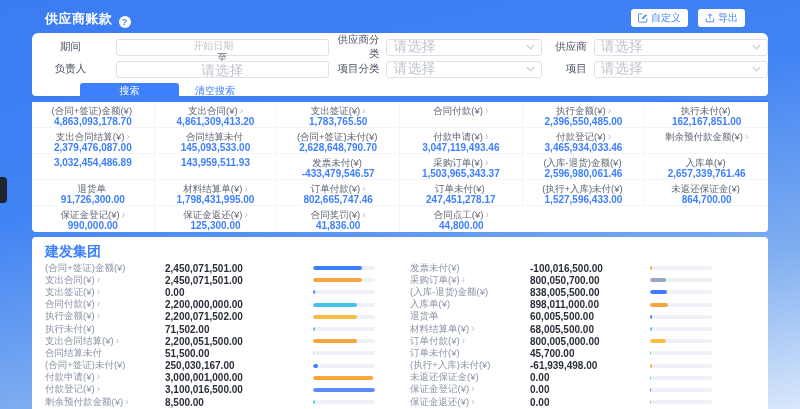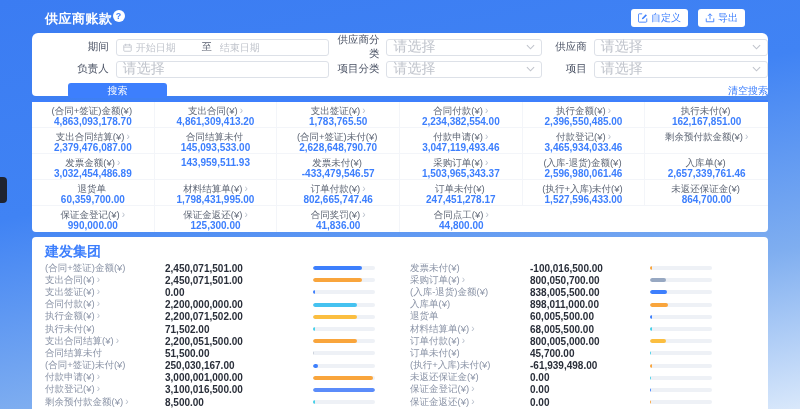--- a/index.html
+++ b/index.html
@@ -3,47 +3,47 @@
 <meta charset="utf-8">
 <style>
   * { box-sizing: border-box; margin: 0; padding: 0; }
   html,body { width:800px; height:409px; overflow:hidden; }
   body {
     font-family: "Liberation Sans", "DejaVu Sans", sans-serif;
     background: linear-gradient(168deg, #3B7CF2 0%, #4083F4 38%, #7FAEF0 72%, #D9E8FB 100%);
     position: relative;
   }
   
-  .titlebar { position:absolute; top:10px; left:45px; display:flex; align-items:flex-start; }
+  .titlebar { position:absolute; top:10px; left:45px; display:flex; align-items:flex-end; gap:6px; }
   .page-title { color:#fff; font-size:13px; font-weight:bold; letter-spacing:.5px; }
   .help-icon { width:12px; height:12px; border-radius:50%; background:#fff; color:#3D7FFD;
     font-size:9px; font-weight:bold; display:flex; align-items:center; justify-content:center; cursor:pointer; }
   .top-actions { position:absolute; top:9px; right:55px; display:flex; gap:10px; }
   .action-btn { height:18px; background:#fff; border:none; border-radius:3px; color:#3D7FFD;
     font-size:10px; display:flex; align-items:center; gap:3px; padding:0 7px; cursor:pointer;
     font-family:inherit; }
   .action-btn svg { display:block; }
   
   .main { position:absolute; left:32px; right:32px; top:33px; }
   .card { background:#fff; border-radius:4px; }
   
   .filters { height:63px; padding-top:6px; border-radius:6px 6px 4px 4px; }
   .f-row { display:flex; align-items:center; height:16px; margin-bottom:6px; font-size:10px; }
   .f-label { color:#4A5264; text-align:right; padding-right:7px; font-size:10.5px; }
-  .fl-1 { width:87px; } .fl-2 { width:60px; } .fl-3 { width:54px; }
+  .fl-1 { width:87px;text-align:center; } .fl-2 { width:60px; } .fl-3 { width:54px; }
   .f-field { height:17px; border:1px solid #DDE1E8; border-radius:3px; background:#fff;
     display:flex; align-items:center; padding:0 6px; color:#C0C4CC; position:relative; cursor:pointer; }
-  .ff-1 { width:221px; } .ff-2 { width:161px; } .ff-3 { width:181px; }
+  .ff-1 { width:221px;flex-direction:column; } .ff-2 { width:161px; } .ff-3 { width:181px; }
   .f-field input { border:none; outline:none; width:58px; font-size:10px; color:#606266;
     font-family:inherit; background:transparent; }
   .f-field input::placeholder { color:#C0C4CC; }
   .date-sep { color:#5A6170; margin:0 8px; font-size:10px; }
   .placeholder-text { font-size:14px; color:#C0C4CC; }
   .chev-down { margin-left:auto; }
-  .f-btn-row { margin-left:36px; margin-top:5px; display:flex; align-items:center;justify-content:space-between; }
+  .f-btn-row { margin-left:48px; margin-top:5px; display:flex; align-items:center; }
   .search-btn { width:99px; height:15px; background:#3D7FFD; color:#fff; border:none; border-radius:3px;
     font-size:10px; line-height:15px; cursor:pointer; font-family:inherit; }
   .clear-btn { background:none; border:none; color:#3D7FFD; font-size:10px; margin-left:16px;
     cursor:pointer; font-family:Liberation Serif, serif; }
   
   .stats { margin-top:4px; border-top:2px solid #3D7FFD; border-radius:0 0 4px 4px; }
   .stats-grid { display:grid; grid-template-columns:repeat(6,1fr); }
   .stat-cell { height:26px; text-align:center; padding-top:3px;
     border-right:1px solid #F3F5F9; border-bottom:1px solid #F3F5F9; }
   .stat-cell:nth-child(6n), .stat-cell:last-child { border-right:none; }
@@ -160,21 +160,20 @@
     <div class="stat-value">4,861,309,413.20</div>
   </div>
 
   <div class="stat-cell">
     <div class="stat-label"><span class="t">支出签证(¥)</span><span class="chev">›</span></div>
     <div class="stat-value">1,783,765.50</div>
   </div>
 
   <div class="stat-cell">
     <div class="stat-label"><span class="t">合同付款(¥)</span><span class="chev">›</span></div>
-    <div class="stat-value">2,234,382,554.00</div>
   </div>
 
   <div class="stat-cell">
     <div class="stat-label"><span class="t">执行金额(¥)</span><span class="chev">›</span></div>
     <div class="stat-value">2,396,550,485.00</div>
   </div>
 
   <div class="stat-cell">
     <div class="stat-label"><span class="t">执行未付(¥)</span><span class="chev"></span></div>
     <div class="stat-value">162,167,851.00</div>
@@ -203,21 +202,20 @@
   <div class="stat-cell">
     <div class="stat-label"><span class="t">付款登记(¥)</span><span class="chev">›</span></div>
     <div class="stat-value">3,465,934,033.46</div>
   </div>
 
   <div class="stat-cell">
     <div class="stat-label"><span class="t">剩余预付款金额(¥)</span><span class="chev">›</span></div>
   </div>
 
   <div class="stat-cell">
-    <div class="stat-label"><span class="t">发票金额(¥)</span><span class="chev">›</span></div>
     <div class="stat-value">3,032,454,486.89</div>
   </div>
 
   <div class="stat-cell">
     <div class="stat-value">143,959,511.93</div>
   </div>
 
   <div class="stat-cell">
     <div class="stat-label"><span class="t">发票未付(¥)</span><span class="chev"></span></div>
     <div class="stat-value">-433,479,546.57</div>
@@ -233,21 +231,21 @@
     <div class="stat-value">2,596,980,061.46</div>
   </div>
 
   <div class="stat-cell">
     <div class="stat-label"><span class="t">入库单(¥)</span><span class="chev"></span></div>
     <div class="stat-value">2,657,339,761.46</div>
   </div>
 
   <div class="stat-cell">
     <div class="stat-label"><span class="t">退货单</span><span class="chev"></span></div>
-    <div class="stat-value">60,359,700.00</div>
+    <div class="stat-value">91,726,300.00</div>
   </div>
 
   <div class="stat-cell">
     <div class="stat-label"><span class="t">材料结算单(¥)</span><span class="chev">›</span></div>
     <div class="stat-value">1,798,431,995.00</div>
   </div>
 
   <div class="stat-cell">
     <div class="stat-label"><span class="t">订单付款(¥)</span><span class="chev">›</span></div>
     <div class="stat-value">802,665,747.46</div>

